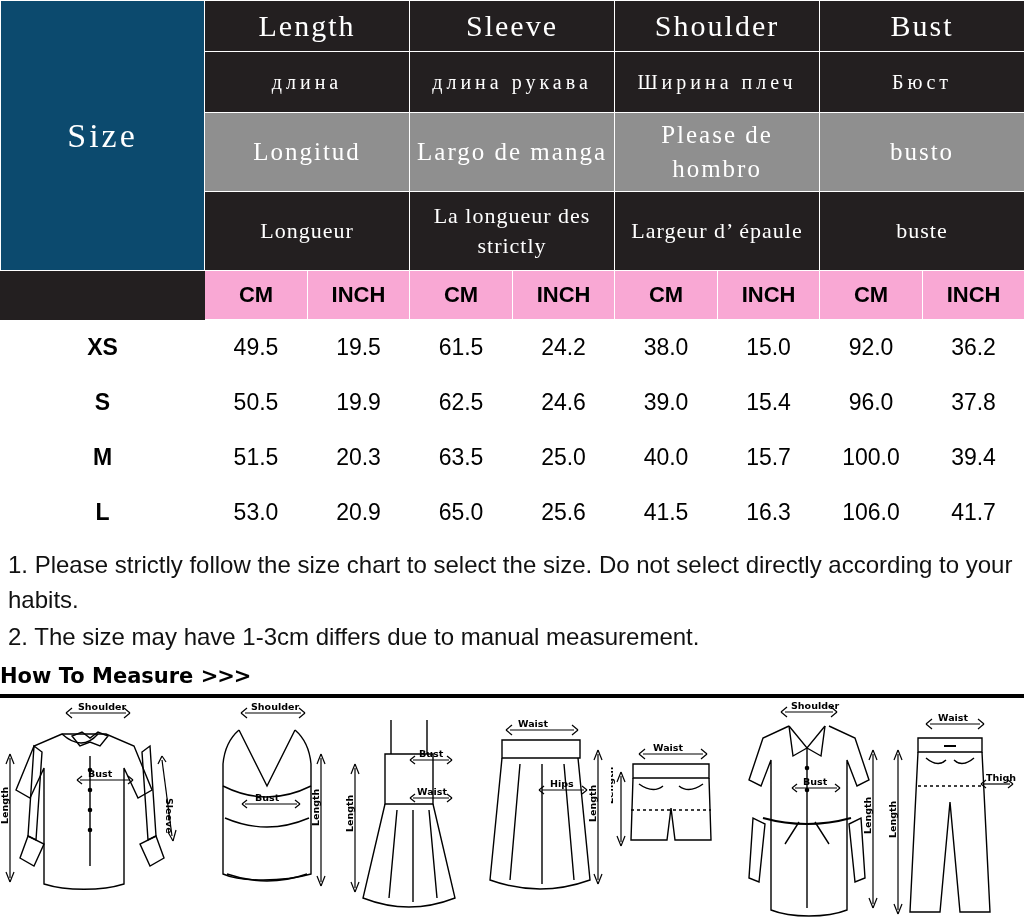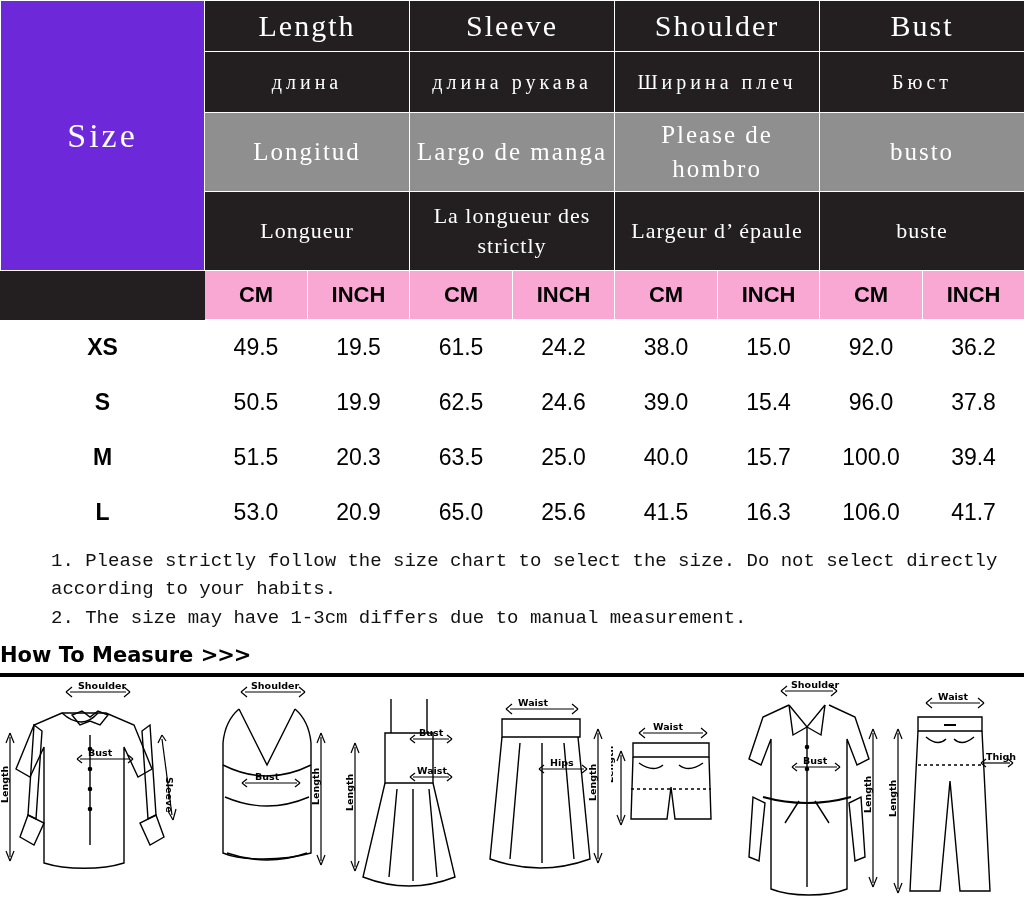--- a/index.html
+++ b/index.html
@@ -37,21 +37,21 @@
   
   .hdr-dark {
     background: #231f20;
     color: #ffffff;
   }
   .hdr-mid {
     background: #8f8f8f;
     color: #ffffff;
   }
   .size-cell {
-    background: #6d28d9;
+    background: #0c4a6e;
     color: #ffffff;
     font-family: "Liberation Serif", serif;
     font-size: 34px;
     letter-spacing: 3px;
     margin-left: 16px;
   }
   .lang-en {
     font-family: "Liberation Serif", serif;
     font-size: 30px;
     letter-spacing: 2px;
@@ -100,25 +100,24 @@
     border: 1px solid #cfcfcf;
   }
   .data-row td.sizename {
     font-size: 23px;
     font-weight: bold;
   }
 
   
   .notes {
     padding: 8px 8px 2px 8px;
-    font-family: Liberation Mono, monospace;
-    font-size: 19px;
+    font-family: Liberation Sans, sans-serif;
+    font-size: 24px;
     line-height: 1.45;
     color: #111;
-    margin-left: 43px;
   }
   .notes p { margin: 0 0 2px 0; }
 
   
   .howto {
     margin-top: 6px;
     padding-left: 0;
     font-family: "DejaVu Sans", sans-serif;
     font-weight: bold;
     font-size: 21px;

